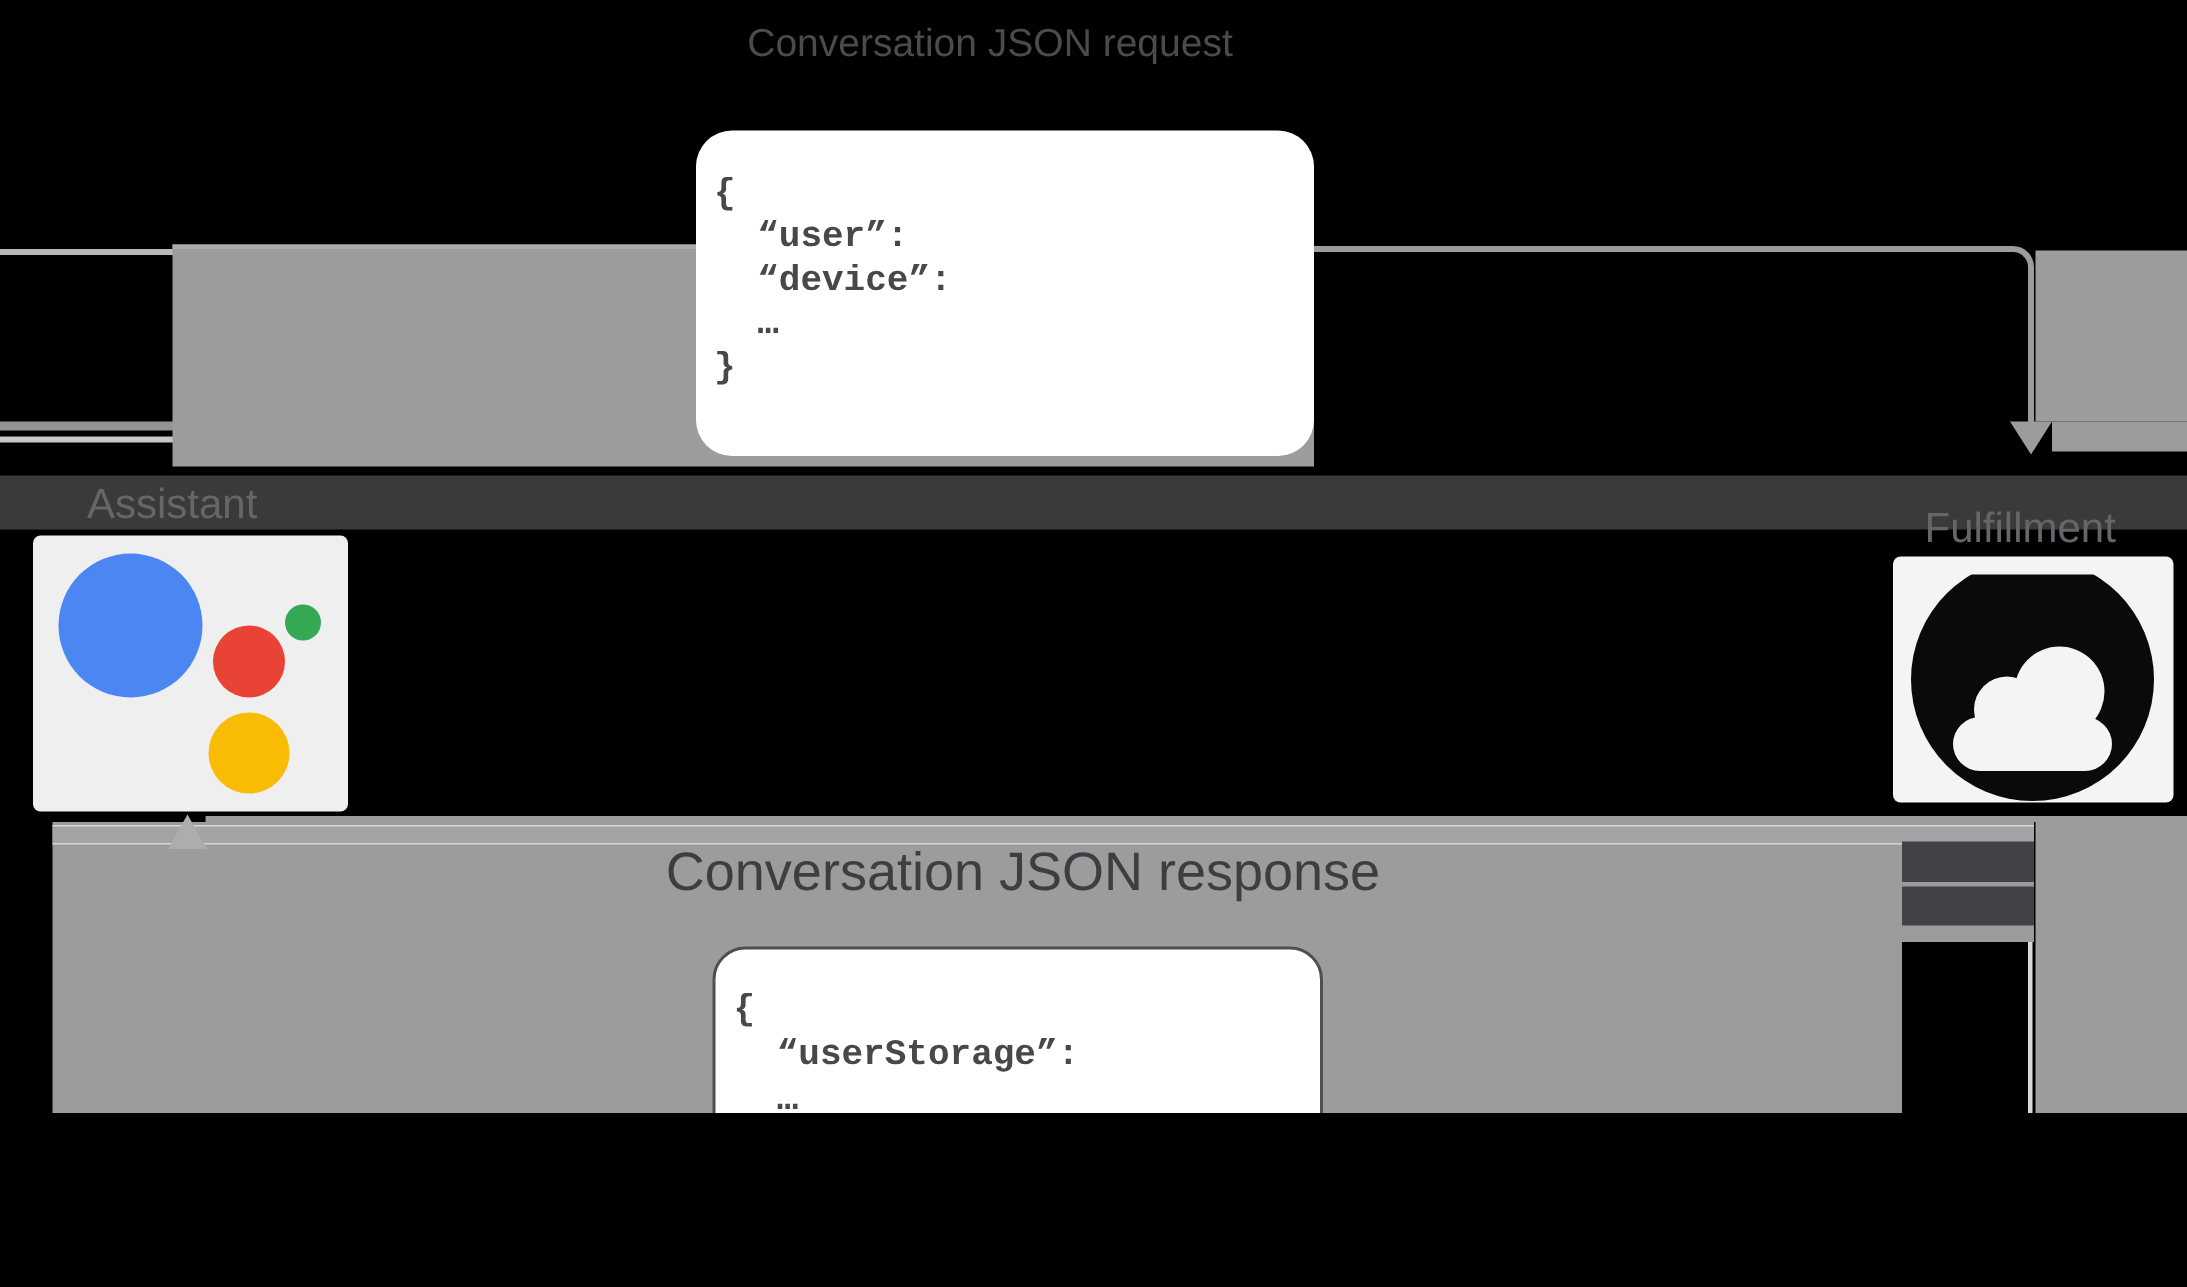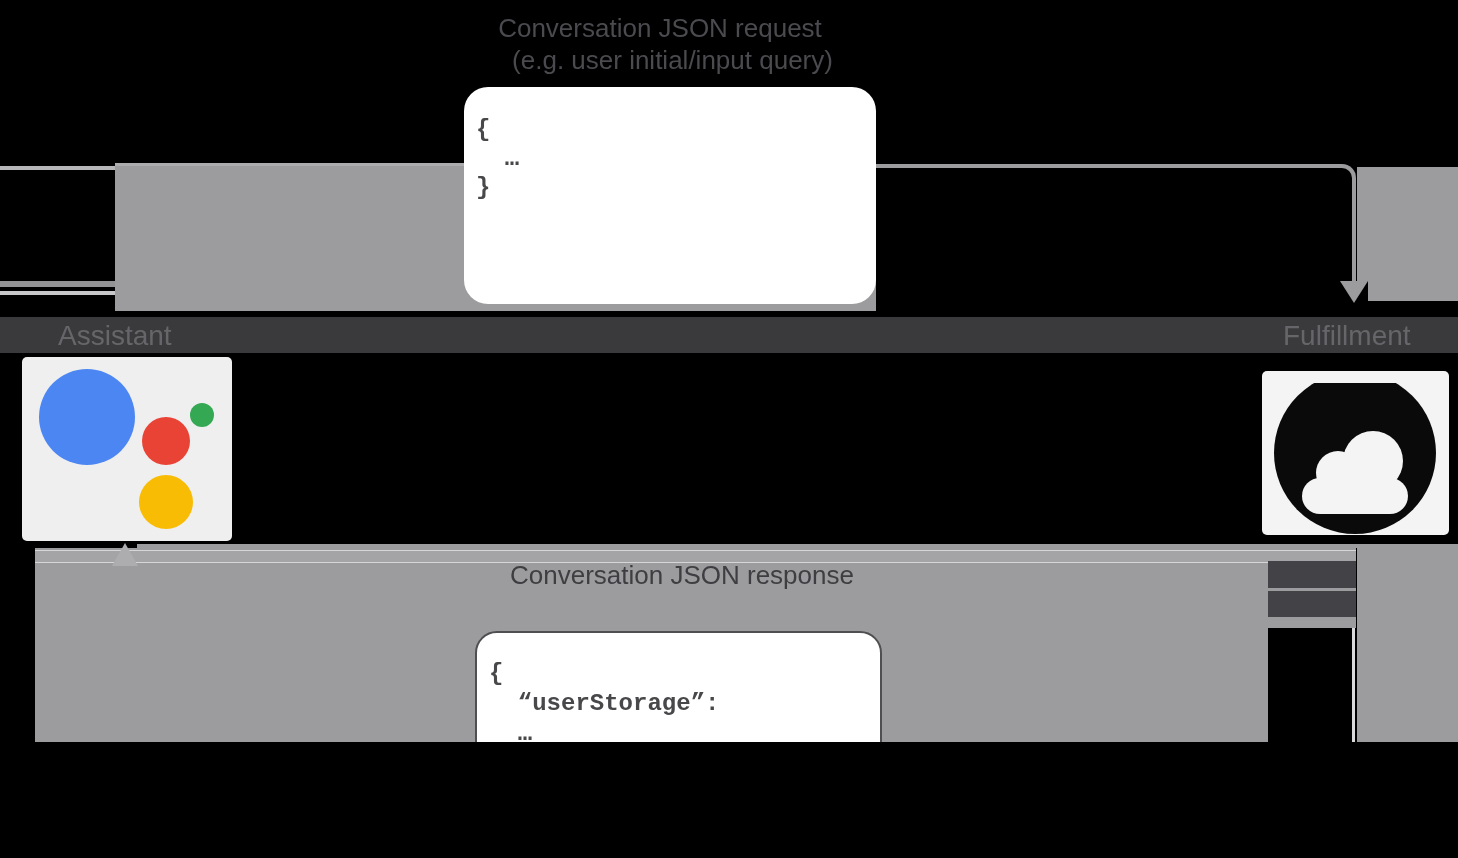--- a/index.html
+++ b/index.html
@@ -71,45 +71,46 @@
   .fulfillment-box{left:1262px;top:371px;width:187px;height:164px;background:#F4F4F5;
                    border-radius:5px;overflow:hidden;}
   .fulfillment-box svg{position:absolute;left:8px;top:12px;}
 </style>
 </head>
 <body>
 
 <div id="canvas">
 
   <div class="abs title-dim" style="left:390px;top:13px;width:540px;">Conversation JSON request</div>
-  <div class="abs title-dim" style="left:390px;top:45px;width:565px;">(e.g. user initial/input query)</div>
 
   <div class="abs rem1"></div>
   <div class="abs rem2"></div>
   <div class="abs rem3"></div>
 
   <div class="abs gray block-a"></div>
   <div class="abs gray req-hline"></div>
   <div class="abs req-corner"></div>
   <div class="abs gray req-vline"></div>
   <div class="abs gray block-b"></div>
   <div class="abs gray block-b2"></div>
   <div class="abs arrow-down"></div>
 
   <div class="abs json-box box1">
     <div class="code">
       <div class="code-line">{</div>
+      <div class="code-line">  “user”:</div>
+      <div class="code-line">  “device”:</div>
       <div class="code-line">  …</div>
       <div class="code-line">}</div>
     </div>
   </div>
 
   <div class="abs lane-band">
     <div class="lane-label" style="left:58px;">Assistant</div>
-    <div class="lane-label" style="left:1283px;">Fulfillment</div>
+    <div class="lane-label" style="left:1283px;margin-top:16px;">Fulfillment</div>
   </div>
 
   <div class="abs assistant-box">
     <div>
       <div class="circle c-blue"></div>
       <div class="circle c-red"></div>
       <div class="circle c-green"></div>
       <div class="circle c-yellow"></div>
     </div>
   </div>
@@ -129,21 +130,21 @@
   <div class="abs gray resp-block"></div>
   <div class="abs resp-strip"></div>
   <div class="abs gray resp-col"></div>
   <div class="abs dark-band band1"></div>
   <div class="abs dark-band band2"></div>
   <div class="abs black-hole"></div>
   <div class="abs hole-vline"></div>
   <div class="abs resp-bottom-line"></div>
   <div class="abs arrow-up"></div>
 
-  <div class="abs title-dark" style="left:382px;top:560px;width:600px;font-size:26px;">Conversation JSON response</div>
+  <div class="abs title-dark" style="left:382px;top:560px;width:600px;font-size:36px;">Conversation JSON response</div>
 
   <div class="abs json-box box2">
     <div class="code">
       <div class="code-line">{</div>
       <div class="code-line">  “userStorage”:</div>
       <div class="code-line">  …</div>
       <div class="code-line">}</div>
     </div>
   </div>
 

